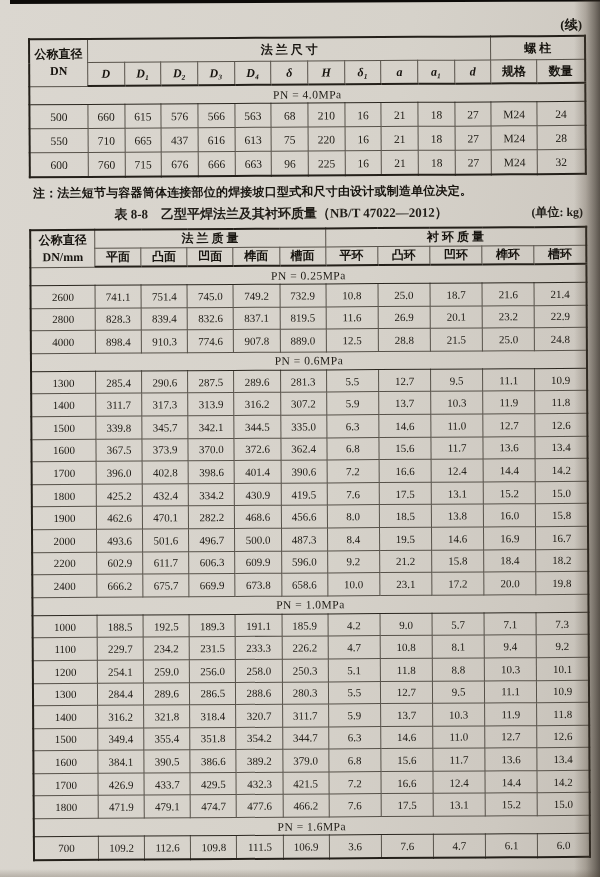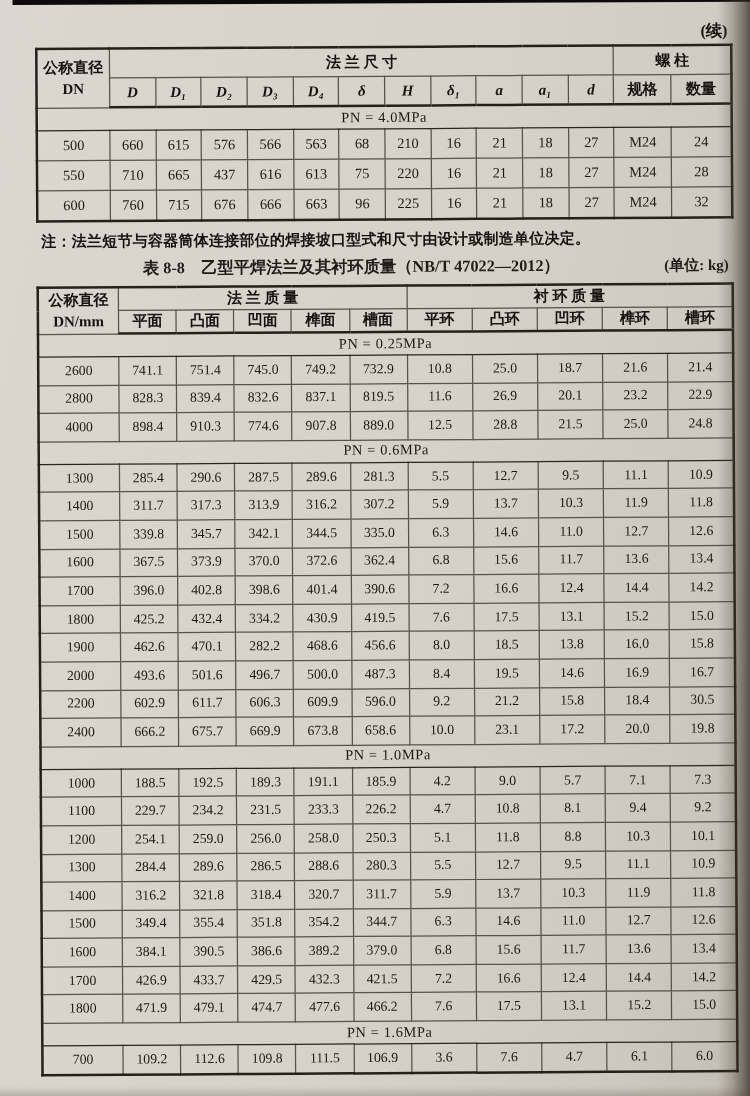--- a/index.html
+++ b/index.html
@@ -383,21 +383,21 @@
             <td>2200</td>
             <td>602.9</td>
             <td>611.7</td>
             <td>606.3</td>
             <td>609.9</td>
             <td>596.0</td>
             <td>9.2</td>
             <td>21.2</td>
             <td>15.8</td>
             <td>18.4</td>
-            <td>30.5</td>
+            <td>18.2</td>
           </tr>
           <tr>
             <td>2400</td>
             <td>666.2</td>
             <td>675.7</td>
             <td>669.9</td>
             <td>673.8</td>
             <td>658.6</td>
             <td>10.0</td>
             <td>23.1</td>

